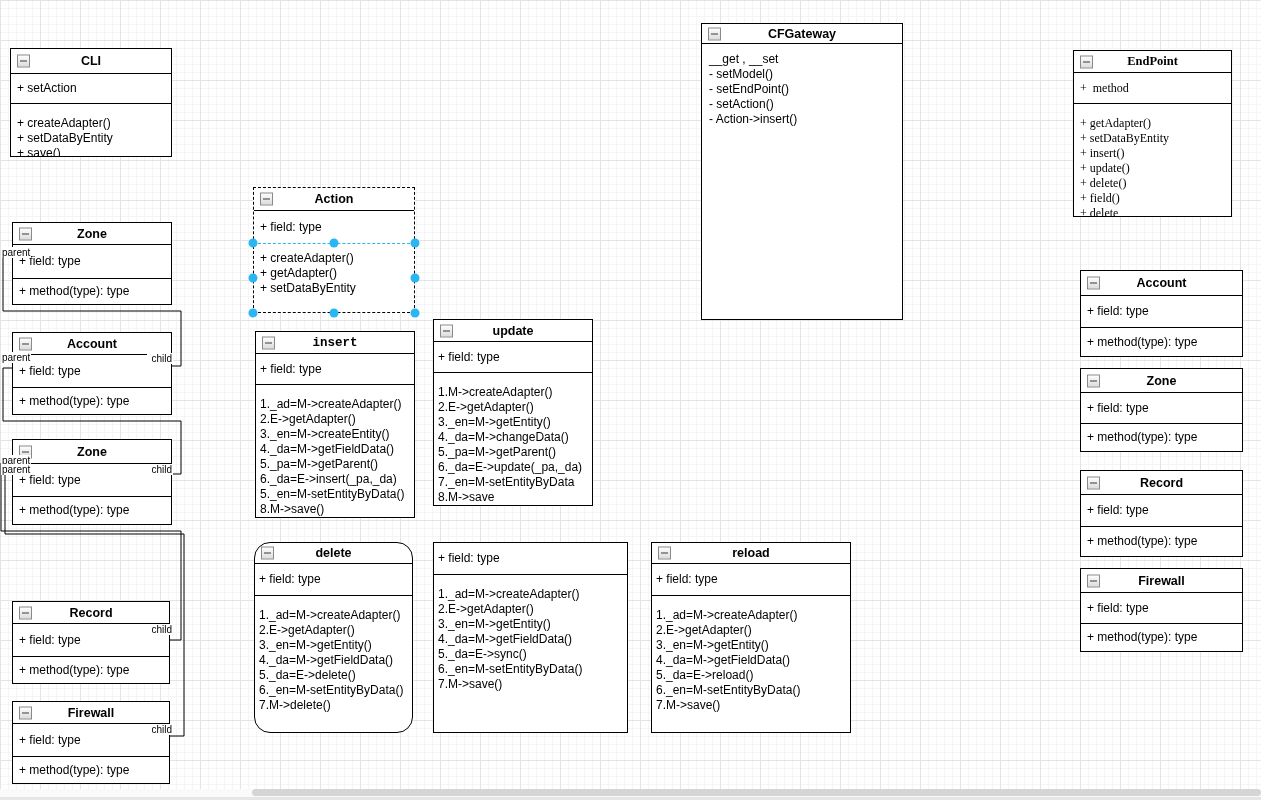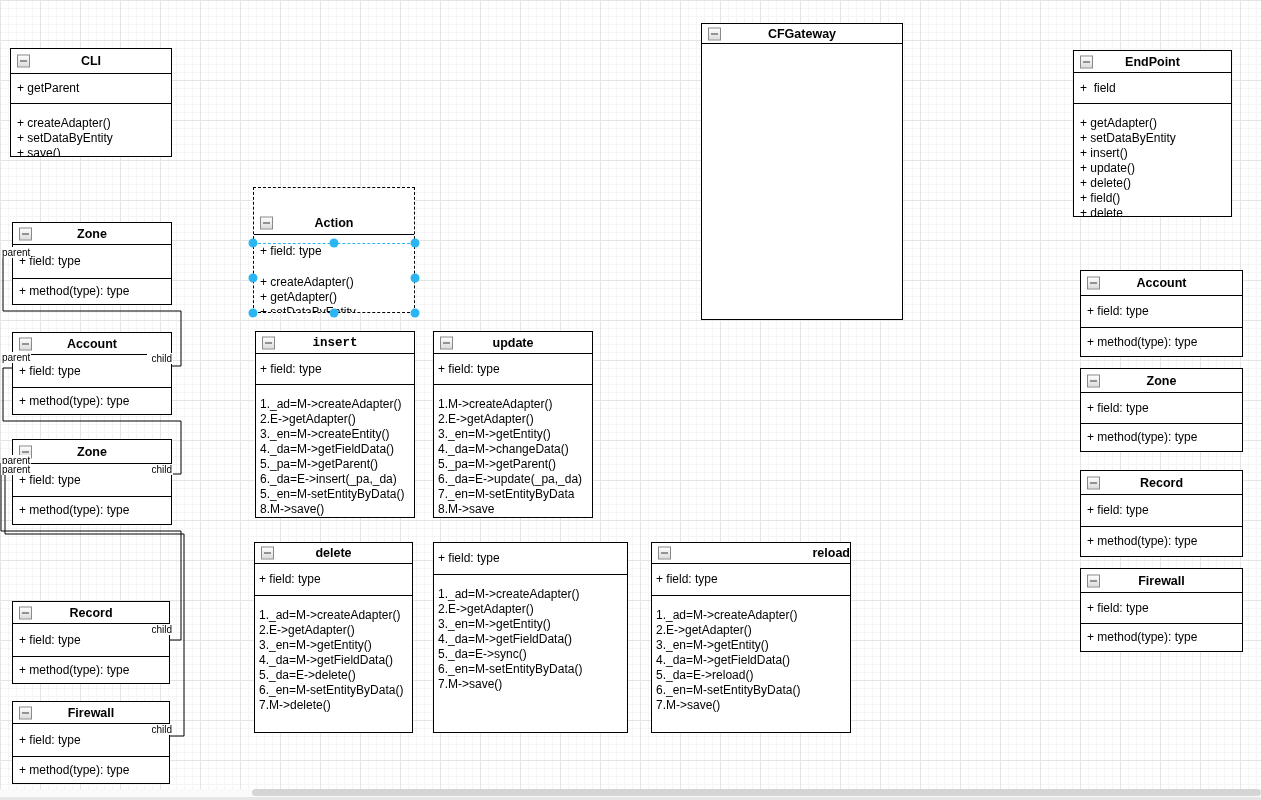--- a/index.html
+++ b/index.html
@@ -73,21 +73,21 @@
   <div class="hscroll-track">
     <div class="hscroll-thumb" style="left: 252px; width: 1009px;"></div>
   </div>
   <div class="bottom-edge"></div>
 <div class="uml-class" data-id="cli" style="left: 10px; top: 48px; width: 162px; height: 109px;">
       <div class="uml-title" style="height: 25px;">
         <span class="collapse-box"></span>
         <span>CLI</span>
       </div>
       <div class="comp comp-0 single" style="flex: 0 0 29px;">
-        <div class="line">+ getParent</div>
+        <div class="line">+ setAction</div>
       </div>
       <div class="comp comp-1 multi last">
         <div class="line">+ createAdapter()</div>
         <div class="line">+ setDataByEntity</div>
         <div class="line">+ save()</div>
       </div>
     </div>
     <div class="uml-class" data-id="auth" style="left: 12px; top: 222px; width: 160px; height: 83px;">
       <div class="uml-title" style="height: 22px;">
         <span class="collapse-box"></span>
@@ -142,21 +142,21 @@
         <span>Firewall</span>
       </div>
       <div class="comp comp-0 single" style="flex: 0 0 32px;">
         <div class="line">+ field: type</div>
       </div>
       <div class="comp comp-1 single last">
         <div class="line">+ method(type): type</div>
       </div>
     </div>
     <div class="uml-class dashed" data-id="action" style="left: 253px; top: 187px; width: 162px; height: 126px;">
-      <div class="uml-title" style="height: 23px; margin-top: 24px;">
+      <div class="uml-title" style="height: 23px;">
         <span class="collapse-box"></span>
         <span>Action</span>
       </div>
       <div class="comp comp-0 single" style="flex: 0 0 33px;">
         <div class="line">+ field: type</div>
       </div>
       <div class="comp comp-1 multi last">
         <div class="line">+ createAdapter()</div>
         <div class="line">+ getAdapter()</div>
         <div class="line">+ setDataByEntity</div>
@@ -174,40 +174,40 @@
         <div class="line">1._ad=M-&gt;createAdapter()</div>
         <div class="line">2.E-&gt;getAdapter()</div>
         <div class="line">3._en=M-&gt;createEntity()</div>
         <div class="line">4._da=M-&gt;getFieldData()</div>
         <div class="line">5._pa=M-&gt;getParent()</div>
         <div class="line">6._da=E-&gt;insert(_pa,_da)</div>
         <div class="line">5._en=M-setEntityByData()</div>
         <div class="line">8.M-&gt;save()</div>
       </div>
     </div>
-    <div class="uml-class" data-id="update" style="left: 433px; top: 331px; width: 160px; height: 187px;">
+    <div class="uml-class" data-id="update" style="left: 433px; top: 319px; width: 160px; height: 187px;">
       <div class="uml-title" style="height: 22px;">
         <span class="collapse-box"></span>
         <span>update</span>
       </div>
       <div class="comp comp-0 single" style="flex: 0 0 30px;">
         <div class="line">+ field: type</div>
       </div>
       <div class="comp comp-1 multi last">
         <div class="line">1.M-&gt;createAdapter()</div>
         <div class="line">2.E-&gt;getAdapter()</div>
         <div class="line">3._en=M-&gt;getEntity()</div>
         <div class="line">4._da=M-&gt;changeData()</div>
         <div class="line">5._pa=M-&gt;getParent()</div>
         <div class="line">6._da=E-&gt;update(_pa,_da)</div>
         <div class="line">7._en=M-setEntityByData</div>
         <div class="line">8.M-&gt;save</div>
       </div>
     </div>
-    <div class="uml-class" data-id="delete" style="left: 254px; top: 542px; width: 159px; height: 191px;">
+    <div class="uml-class" data-id="delete" style="left: 254px; top: 542px; width: 159px; height: 191px; border-radius: 16px;">
       <div class="uml-title" style="height: 21px;">
         <span class="collapse-box"></span>
         <span>delete</span>
       </div>
       <div class="comp comp-0 single" style="flex: 0 0 31px;">
         <div class="line">+ field: type</div>
       </div>
       <div class="comp comp-1 multi last">
         <div class="line">1._ad=M-&gt;createAdapter()</div>
         <div class="line">2.E-&gt;getAdapter()</div>
@@ -226,21 +226,21 @@
         <div class="line">1._ad=M-&gt;createAdapter()</div>
         <div class="line">2.E-&gt;getAdapter()</div>
         <div class="line">3._en=M-&gt;getEntity()</div>
         <div class="line">4._da=M-&gt;getFieldData()</div>
         <div class="line">5._da=E-&gt;sync()</div>
         <div class="line">6._en=M-setEntityByData()</div>
         <div class="line">7.M-&gt;save()</div>
       </div>
     </div>
     <div class="uml-class" data-id="reload" style="left: 651px; top: 542px; width: 200px; height: 191px;">
-      <div class="uml-title" style="height: 21px; justify-content: flex-end;">
+      <div class="uml-title" style="height: 21px;">
         <span class="collapse-box"></span>
         <span>reload</span>
       </div>
       <div class="comp comp-0 single" style="flex: 0 0 31px;">
         <div class="line">+ field: type</div>
       </div>
       <div class="comp comp-1 multi last">
         <div class="line">1._ad=M-&gt;createAdapter()</div>
         <div class="line">2.E-&gt;getAdapter()</div>
         <div class="line">3._en=M-&gt;getEntity()</div>
@@ -248,28 +248,35 @@
         <div class="line">5._da=E-&gt;reload()</div>
         <div class="line">6._en=M-setEntityByData()</div>
         <div class="line">7.M-&gt;save()</div>
       </div>
     </div>
     <div class="uml-class" data-id="cfgateway" style="left: 701px; top: 23px; width: 202px; height: 297px;">
       <div class="uml-title" style="height: 20px;">
         <span class="collapse-box"></span>
         <span>CFGateway</span>
       </div>
-    </div>
-    <div class="uml-class" data-id="endpoint" style="left: 1073px; top: 50px; width: 159px; height: 167px;">
+      <div class="comp comp-1 multi last">
+        <div class="line">__get , __set</div>
+        <div class="line">- setModel()</div>
+        <div class="line">- setEndPoint()</div>
+        <div class="line">- setAction()</div>
+        <div class="line">- Action-&gt;insert()</div>
+      </div>
+    </div>
+    <div class="uml-class" data-id="endpoint" style="left: 1073px; top: 50px; width: 159px; height: 167px; font-family: Liberation Serif, serif;">
       <div class="uml-title" style="height: 22px;">
         <span class="collapse-box"></span>
         <span>EndPoint</span>
       </div>
       <div class="comp comp-0 single" style="flex: 0 0 30px;">
-        <div class="line">+  field</div>
+        <div class="line">+  method</div>
       </div>
       <div class="comp comp-1 multi last">
         <div class="line">+ getAdapter()</div>
         <div class="line">+ setDataByEntity</div>
         <div class="line">+ insert()</div>
         <div class="line">+ update()</div>
         <div class="line">+ delete()</div>
         <div class="line">+ field()</div>
         <div class="line">+ delete</div>
       </div>

